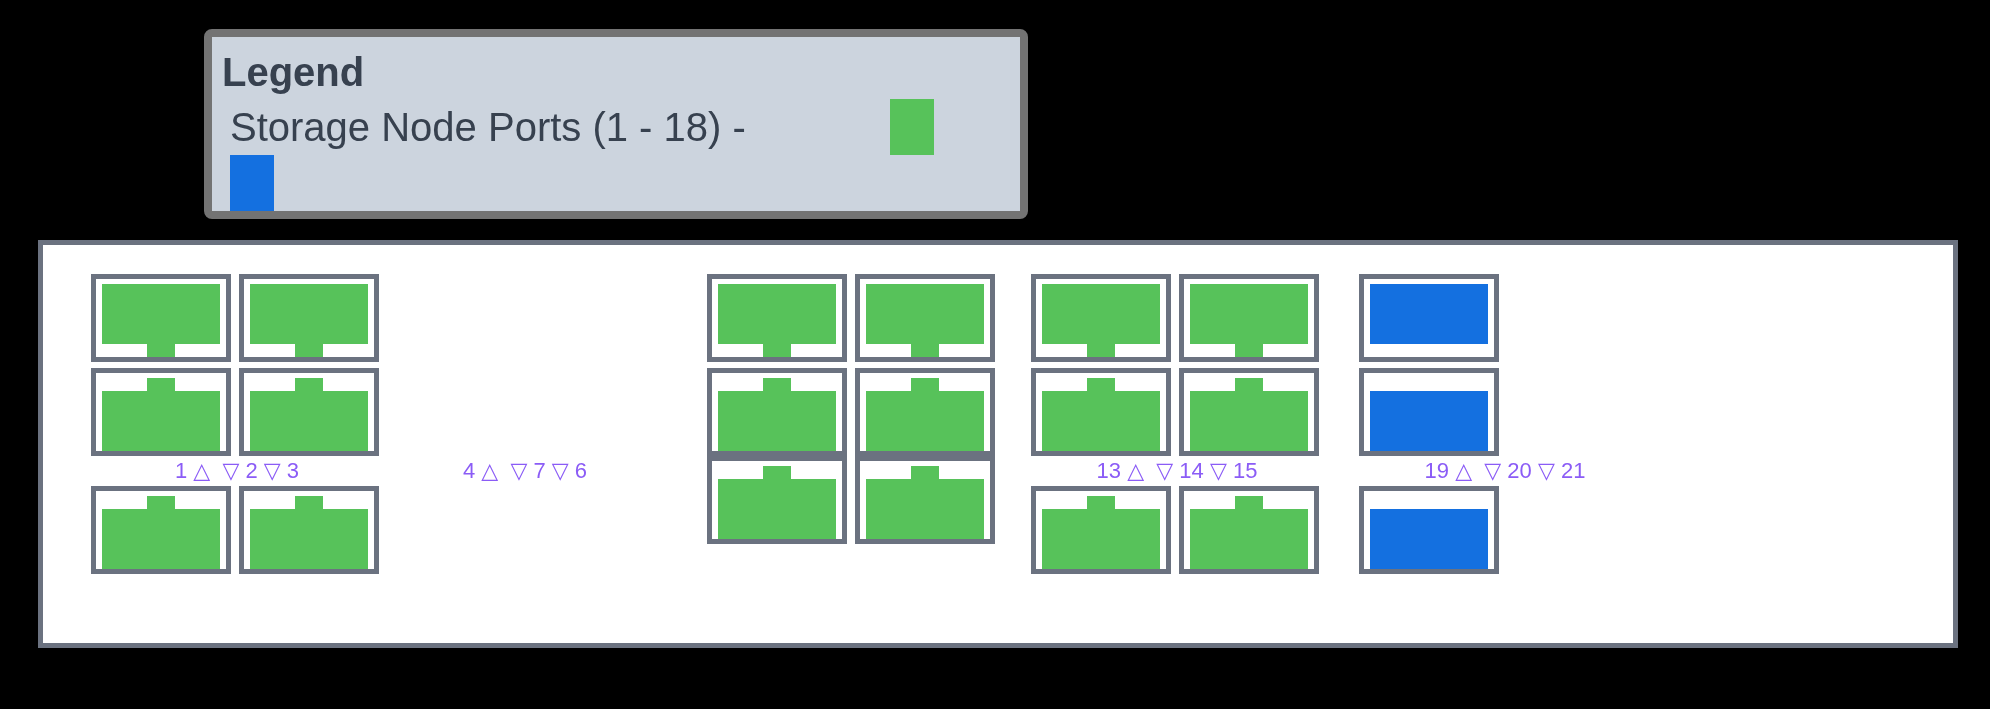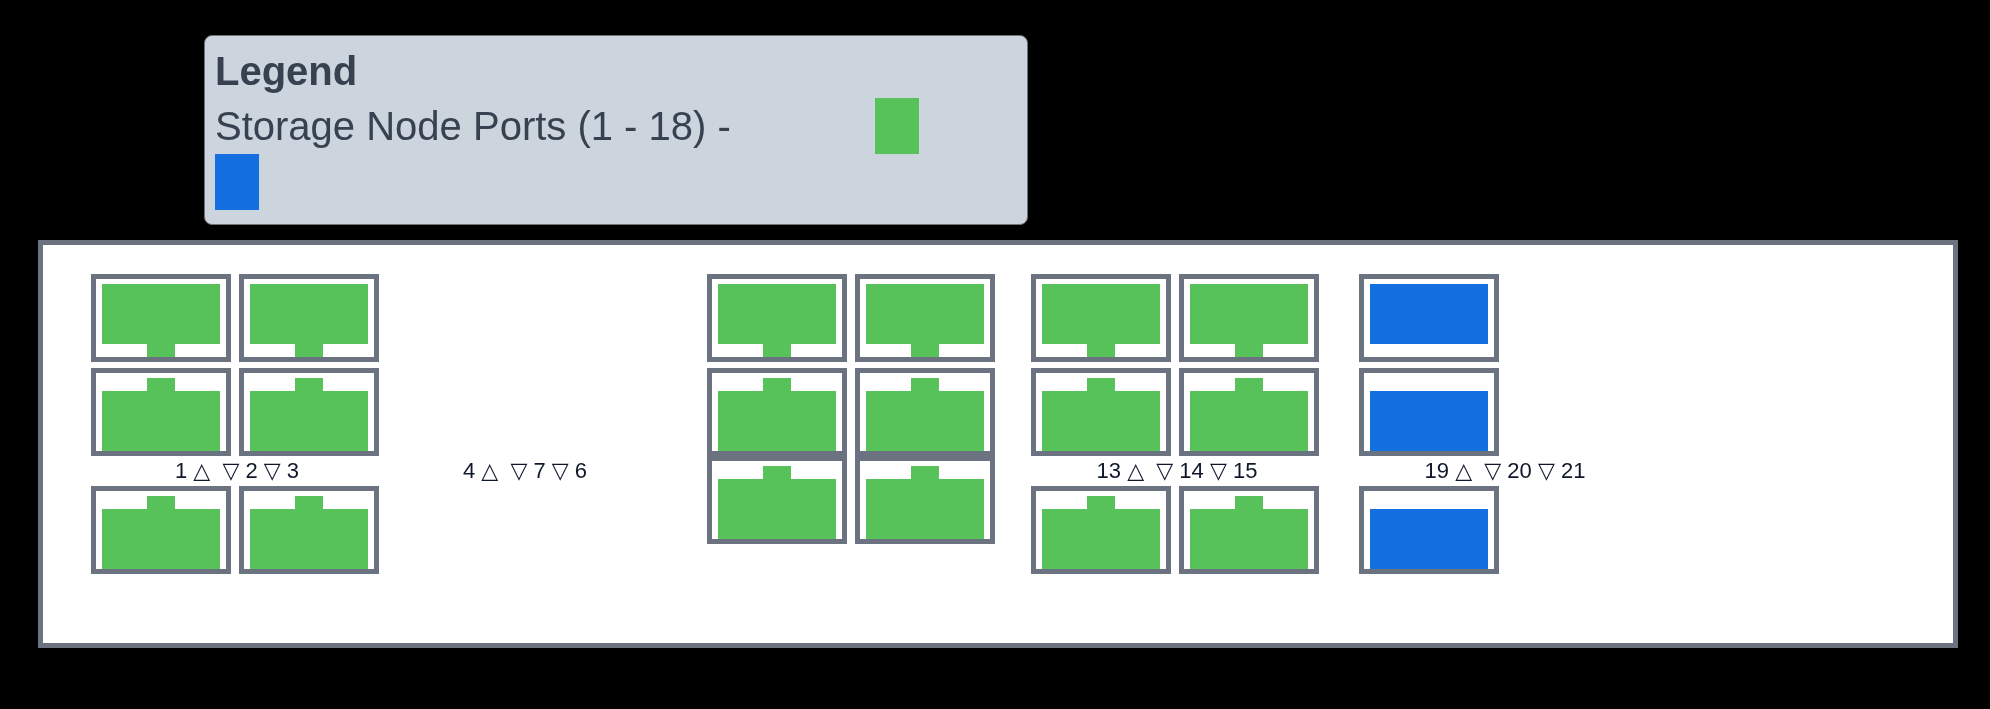--- a/index.html
+++ b/index.html
@@ -1,29 +1,29 @@
 <!DOCTYPE html>
 <html><head>
 <meta charset="utf-8">
 <style>
   html,body{margin:0;padding:0;background:#000;}
   body{width:1990px;height:709px;position:relative;overflow:hidden;
        font-family:"Liberation Sans","DejaVu Sans",sans-serif;}
 
   
   #legend{
-    position:absolute;left:204px;top:35px;width:824px;height:190px;
-    background:#ccd4de;border:1px solid #737373;border-radius:8px;
+    position:absolute;left:204px;top:29px;width:824px;height:190px;
+    background:#ccd4de;border:8px solid #737373;border-radius:8px;
     box-sizing:border-box;padding:10px 0 0 0;
   }
   #legend .legend-title{
     font-size:40px;font-weight:bold;color:#37414f;
     padding:0 0 2px 10px;line-height:50px;letter-spacing:0px;
   }
-  .legend-row{display:flex;align-items:center;height:56px;padding-left:10px;}
+  .legend-row{display:flex;align-items:center;height:56px;padding-left:18px;}
   .legend-row .legend-label{
     font-size:40px;color:#37414f;line-height:56px;white-space:pre;
     width:660px;display:block;
   }
   .legend-swatch{width:44px;height:56px;display:block;}
   .sw-green{background:#57c25a;}
   .sw-blue{background:#1470e0;}
 
   
   #panel{
@@ -64,21 +64,21 @@
 
   .green{--pc:#57c25a;}
   .blue{--pc:#1470e0;}
 
   
   .label-row{
     display:flex;height:30px;align-items:center;justify-content:space-between;
     padding:0 2px;
   }
   .label-cell{
-    font-size:22px;color:#0f172a;white-space:pre;line-height:30px;
+    font-size:22px;color:#8b5cf6;white-space:pre;line-height:30px;
     display:flex;align-items:center;justify-content:center;
     width:288px;
   }
 </style>
 </head>
 <body>
 
 <div id="legend">
   <div class="legend-title">Legend</div>
 

